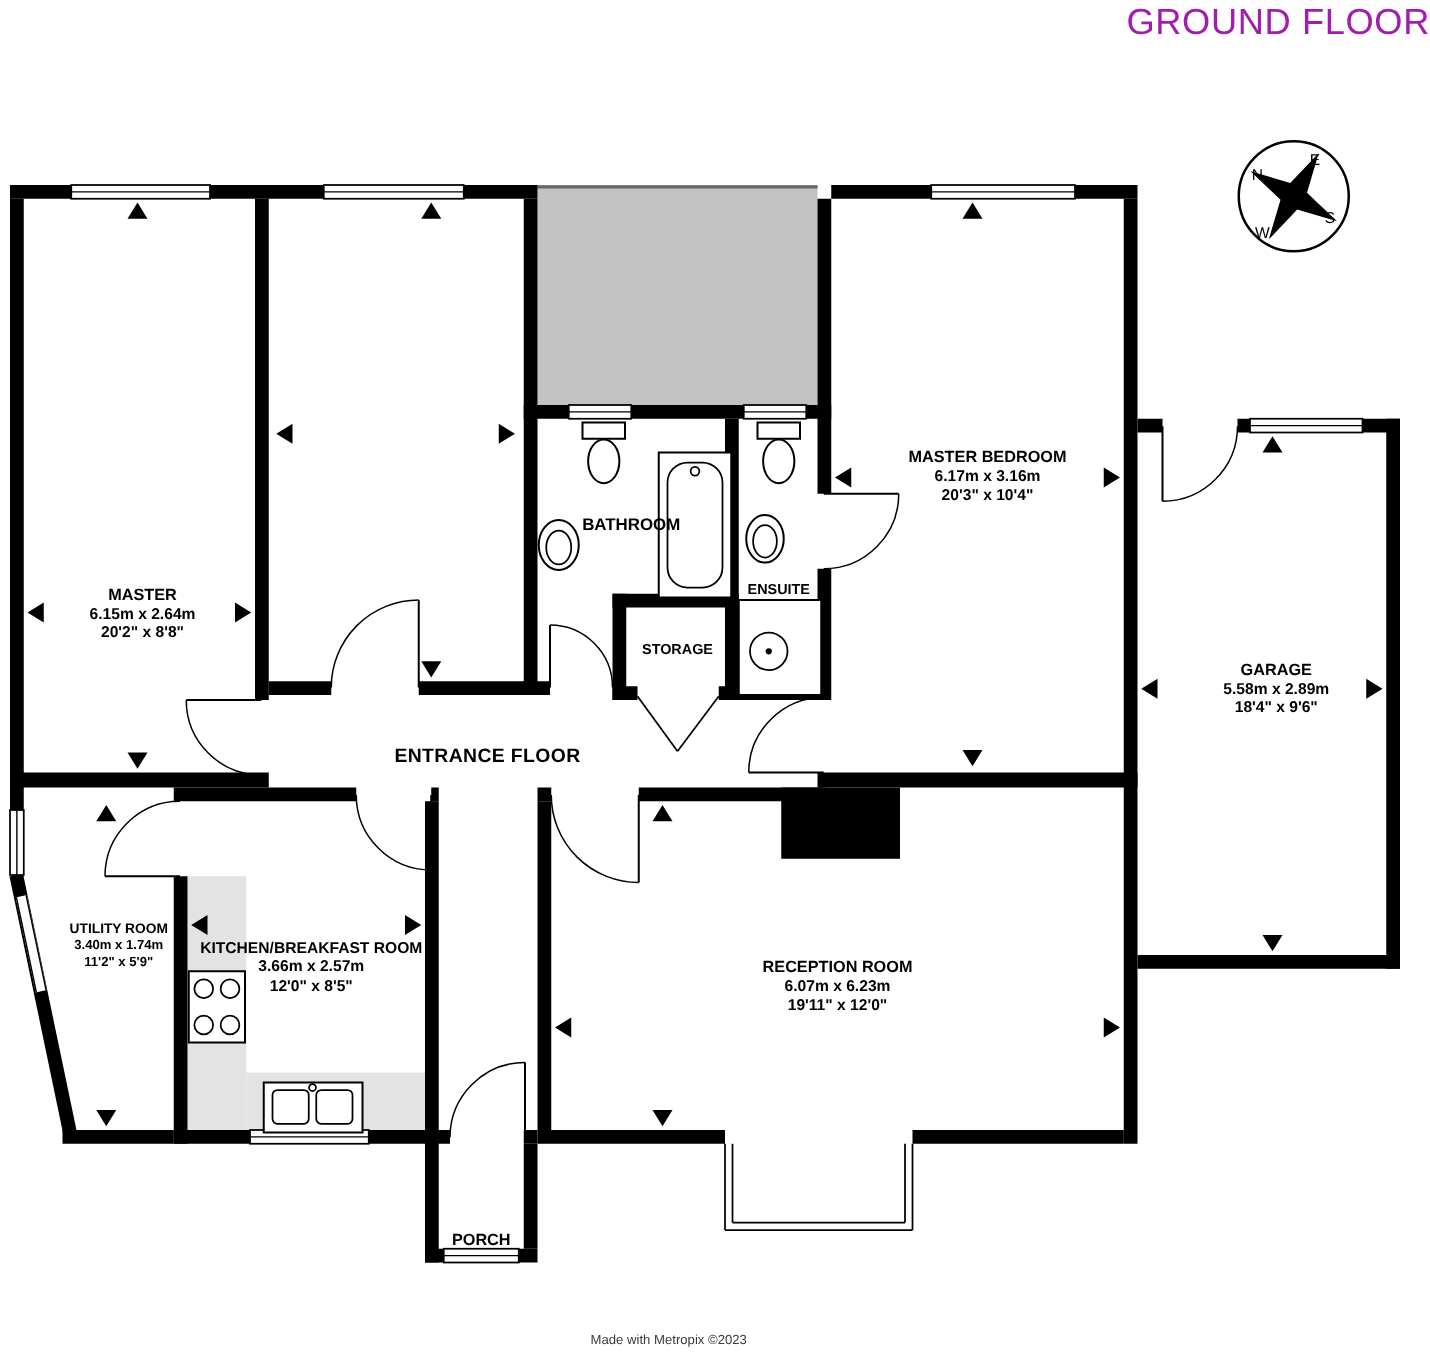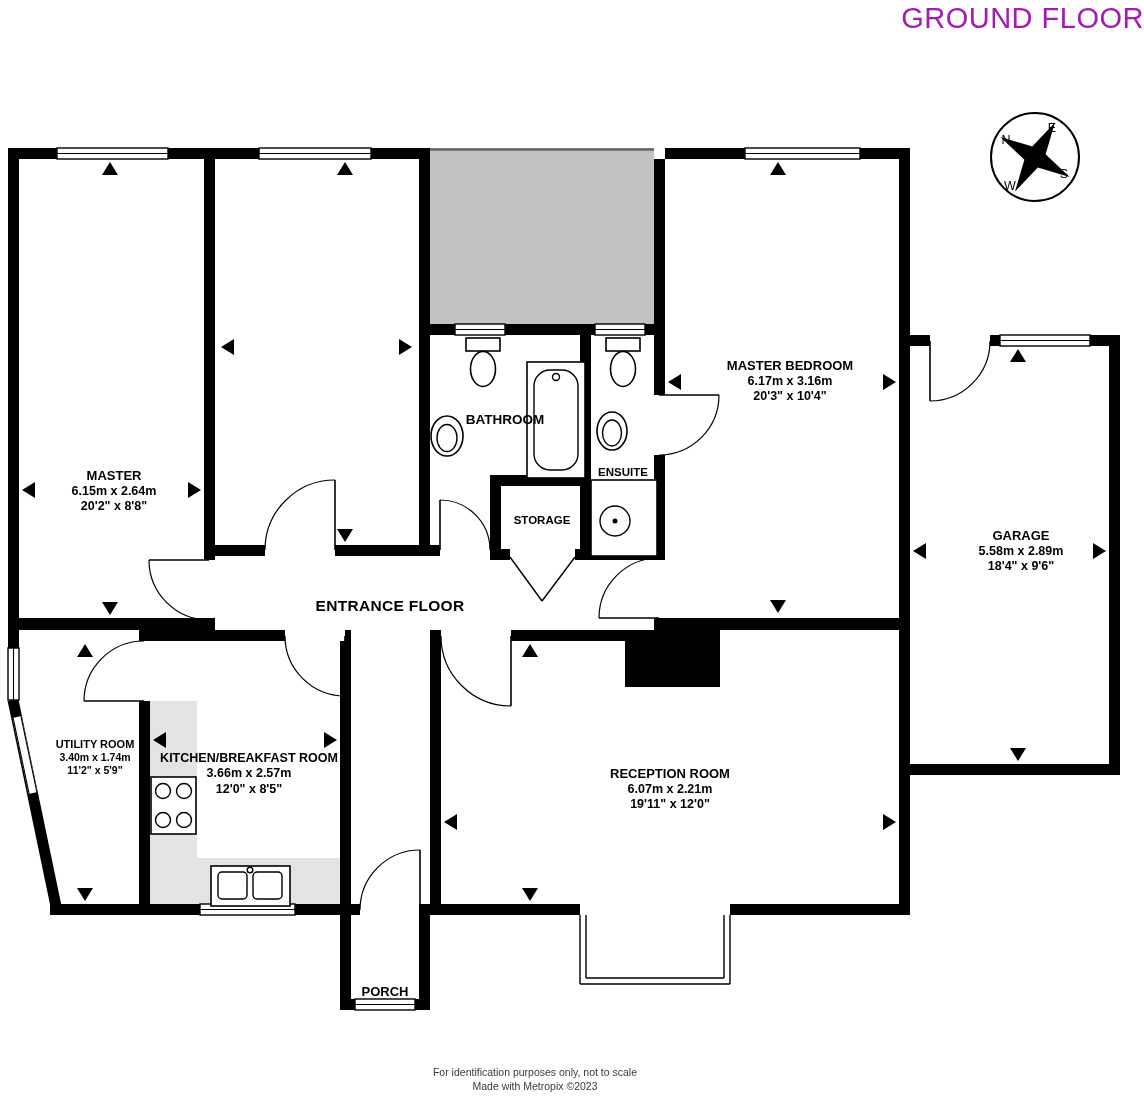--- a/index.html
+++ b/index.html
@@ -306,36 +306,35 @@
     <span class="rdim">3.40m x 1.74m</span>
     <span class="rdim">11'2" x 5'9"</span>
   </div>
   <div class="room-label lbl-kitchen">
     <span class="rname">KITCHEN/BREAKFAST ROOM</span>
     <span class="rdim">3.66m x 2.57m</span>
     <span class="rdim">12'0" x 8'5"</span>
   </div>
   <div class="room-label lbl-reception">
     <span class="rname">RECEPTION ROOM</span>
-    <span class="rdim">6.07m x 2.21m</span>
+    <span class="rdim">6.07m x 6.23m</span>
     <span class="rdim">19'11" x 12'0"</span>
   </div>
   <div class="room-label lbl-bathroom">
     <span class="rname">BATHROOM</span>
   </div>
   <div class="room-label lbl-ensuite">
     <span class="rname">ENSUITE</span>
   </div>
   <div class="room-label lbl-storage">
     <span class="rname">STORAGE</span>
   </div>
   <div class="room-label lbl-hall">
     <span class="rname">ENTRANCE FLOOR</span>
   </div>
   <div class="room-label lbl-porch">
     <span class="rname">PORCH</span>
   </div>
 </div>
 
 <div class="footer">
-  <div>For identification purposes only, not to scale</div>
   <div>Made with Metropix ©2023</div>
 </div>
 
 </body></html>

